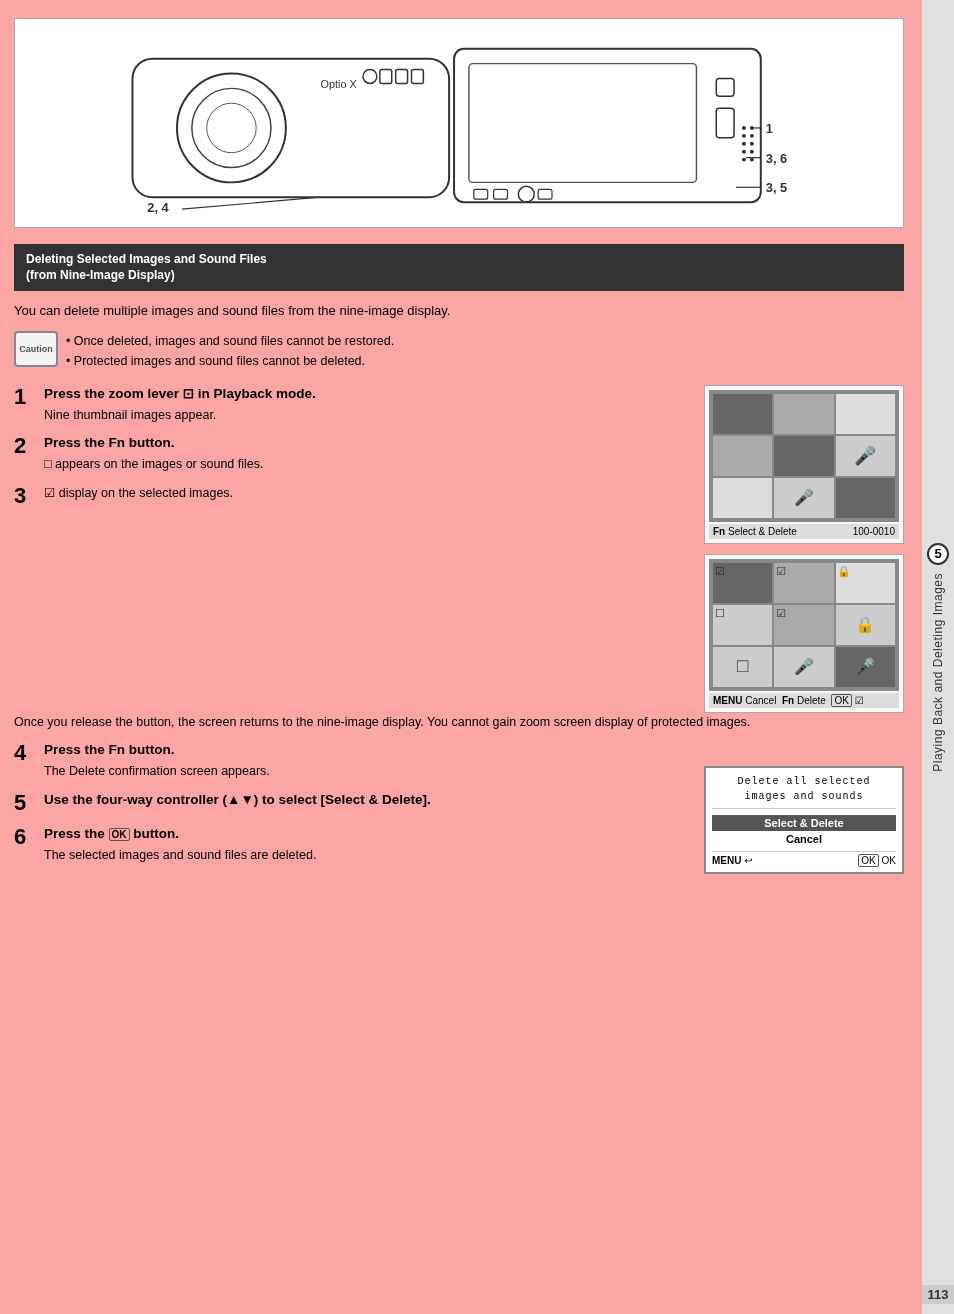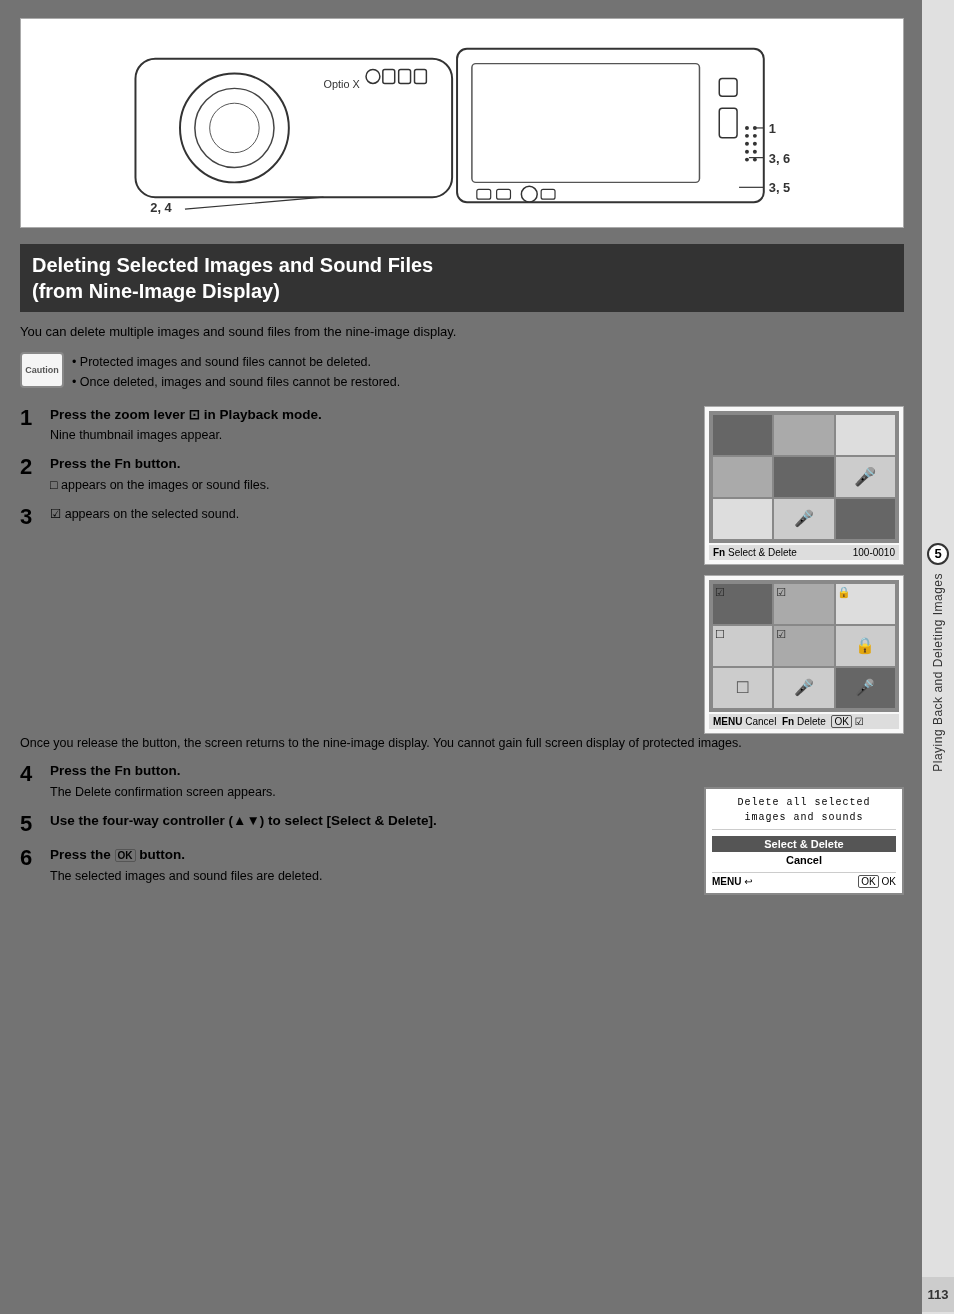--- a/index.html
+++ b/index.html
@@ -6,22 +6,22 @@
     body {
       width: 954px;
       min-height: 1314px;
       font-family: Arial, Helvetica, sans-serif;
       font-size: 13px;
       background: #f0f0f0;
       display: flex;
     }
     .main-content {
       flex: 1;
-      background: #737373;
-      padding: 18px 18px 18px 20px;
+      background: #fca5a5;
+      padding: 18px 18px 18px 14px;
       position: relative;
     }
     .side-tab {
       width: 32px;
       background: #e0e0e0;
       display: flex;
       flex-direction: column;
       align-items: center;
       justify-content: center;
       position: relative;
@@ -42,44 +42,44 @@
     .side-tab-text {
       writing-mode: vertical-rl;
       transform: rotate(180deg);
       font-size: 12px;
       color: #333;
       white-space: nowrap;
       letter-spacing: 0.5px;
     }
     .page-number {
       position: absolute;
-      bottom: 2px;
+      bottom: 10px;
       font-size: 13px;
       font-weight: bold;
       color: #333;
       background: #ccc;
-      padding: 10px 6px;
+      padding: 2px 6px;
     }
 
     
     .camera-diagram {
       border: 1.5px solid #aaa;
       padding: 10px;
       margin-bottom: 16px;
       position: relative;
       height: 210px;
       background: #fff;
     }
 
     
     .section-heading {
       background: #333;
       color: #fff;
       padding: 8px 12px;
-      font-size: 20px;
+      font-size: 12px;
       font-weight: bold;
       margin-bottom: 10px;
       line-height: 1.3;
     }
 
     
     .intro-text {
       margin-bottom: 10px;
       font-size: 13px;
       line-height: 1.5;
@@ -328,22 +328,22 @@
     <span>(from Nine-Image Display)</span>
   </div>
 
   <p class="intro-text">You can delete multiple images and sound files from the nine-image display.</p>
 
   <div class="caution-box">
     <div class="caution-icon">
       <span>Caution</span>
     </div>
     <div class="caution-text">
+      <div>• <span>Once deleted, images and sound files cannot be restored.</span></div>
       <div>• <span>Protected images and sound files cannot be deleted.</span></div>
-      <div>• <span>Once deleted, images and sound files cannot be restored.</span></div>
     </div>
   </div>
 
   <div class="steps-area">
     <div class="steps-left">
 
       <div class="step">
         <div class="step-number">1</div>
         <div class="step-content">
           <div class="step-title"><b>Press the zoom lever ⊡ in Playback mode.</b></div>
@@ -355,21 +355,21 @@
         <div class="step-number">2</div>
         <div class="step-content">
           <div class="step-title"><b>Press the <span class="fn-key">Fn</span> button.</b></div>
           <div class="step-desc">□ appears on the images or sound files.</div>
         </div>
       </div>
 
       <div class="step">
         <div class="step-number">3</div>
         <div class="step-content">
-          <div class="step-desc"><span>☑ appears on the selected sound.</span></div>
+          <div class="step-desc"><span>☑ display on the selected images.</span></div>
         </div>
       </div>
     </div>
 
     <div class="steps-right">
 
       <div class="screen-box">
         <div class="thumb-grid">
           <div class="thumb-cell dark"></div>
           <div class="thumb-cell med"></div>
@@ -410,21 +410,21 @@
           <div class="thumb-cell dark">🎤</div>
         </div>
         <div class="screen-title-bar">
           <span><b>MENU</b> <span>Cancel</span>&nbsp;&nbsp;<b>Fn</b> <span>Delete</span>&nbsp;&nbsp;<span class="ok-badge">OK</span> <span>☑</span></span>
         </div>
       </div>
     </div>
   </div>
 
   <div class="step-desc" style="margin-bottom:10px; font-size:12.5px; line-height:1.5;">
-    Once you release the button, the screen returns to the nine-image display. You cannot gain full screen display of protected images.
+    Once you release the button, the screen returns to the nine-image display. You cannot gain zoom screen display of protected images.
   </div>
 
   <div class="lower-section">
     <div class="lower-left">
 
       <div class="step">
         <div class="step-number">4</div>
         <div class="step-content">
           <div class="step-title"><b>Press the <span class="fn-key">Fn</span> button.</b></div>
           <div class="step-desc">The Delete confirmation screen appears.</div>

